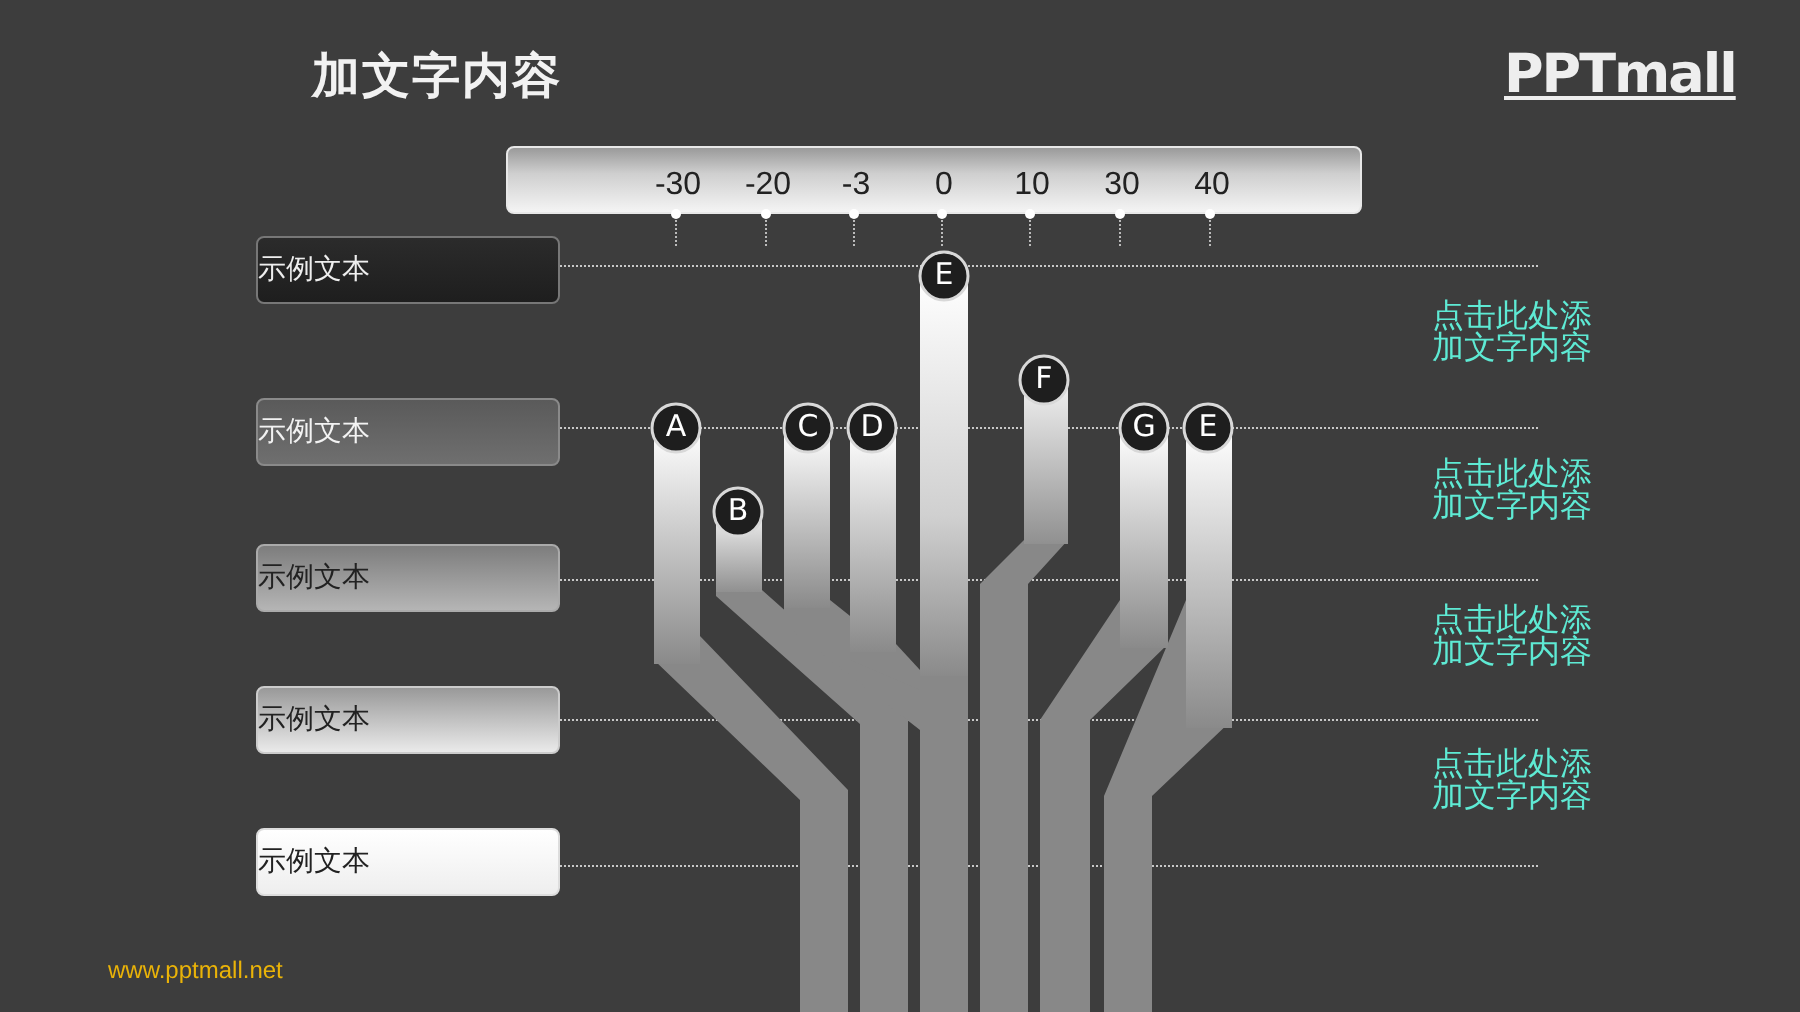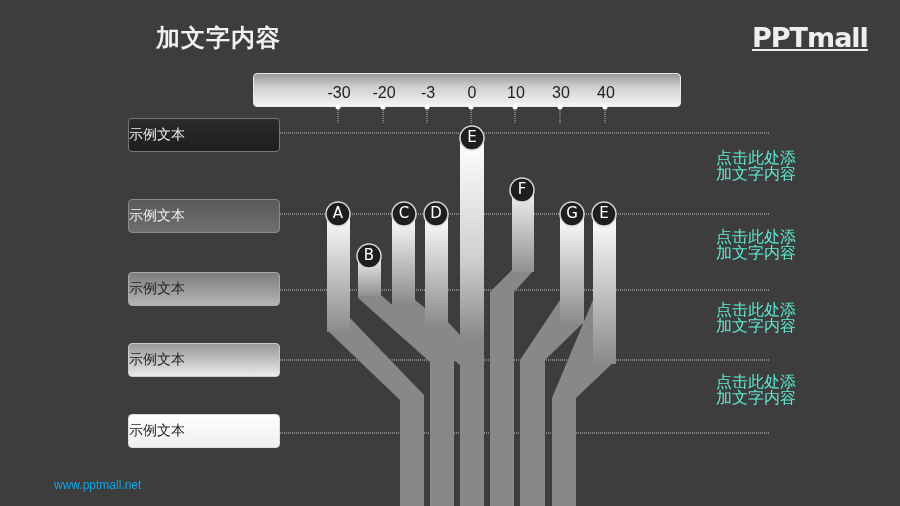--- a/index.html
+++ b/index.html
@@ -1,21 +1,21 @@
 <!DOCTYPE html>
 <html><head>
 <meta charset="utf-8">
 <style>
   * { margin: 0; padding: 0; box-sizing: border-box; }
   html, body { width: 900px; height: 506px; overflow: hidden; background: #3d3d3d; }
   body { position: relative; font-family: "DejaVu Sans", "Liberation Sans", sans-serif; color: #fff; }
 
   .title { position: absolute; left: 156px; top: 22px; font-size: 24px; font-weight: bold; color: #f2f2f2; letter-spacing: 1px; }
   .logo { position: absolute; left: 752px; top: 22px; font-family: "DejaVu Sans", sans-serif; font-size: 27px; font-weight: bold; color: #eeeeee; letter-spacing: -1px; text-decoration: underline; }
-  .footer { position: absolute; left: 54px; top: 478px; font-family: "Liberation Sans", sans-serif; font-size: 12px; color: #0ea5e9; }
+  .footer { position: absolute; left: 54px; top: 478px; font-family: "Liberation Sans", sans-serif; font-size: 12px; color: #eab308; }
 
   .scale-bar { position: absolute; left: 253px; top: 73px; width: 428px; height: 34px; border-radius: 4px;
     background: linear-gradient(to bottom, #9a9a9a 0%, #cfcfcf 40%, #f4f4f4 100%); border: 1px solid #e8e8e8; }
   .tick-label { position: absolute; top: 10px; font-family: "Liberation Sans", sans-serif; font-size: 16px; color: #222; transform: translateX(-50%); }
 
   svg.diagram { position: absolute; left: 0; top: 0; }
 
   .label-box { position: absolute; left: 128px; width: 152px; height: 34px; border-radius: 4px; border: 1px solid #888;
     display: flex; align-items: center; padding-left: 0; font-size: 14px; }
   .lb0 { top: 118px; background: linear-gradient(#2b2b2b, #1e1e1e); color: #eee; border-color: #777; }

